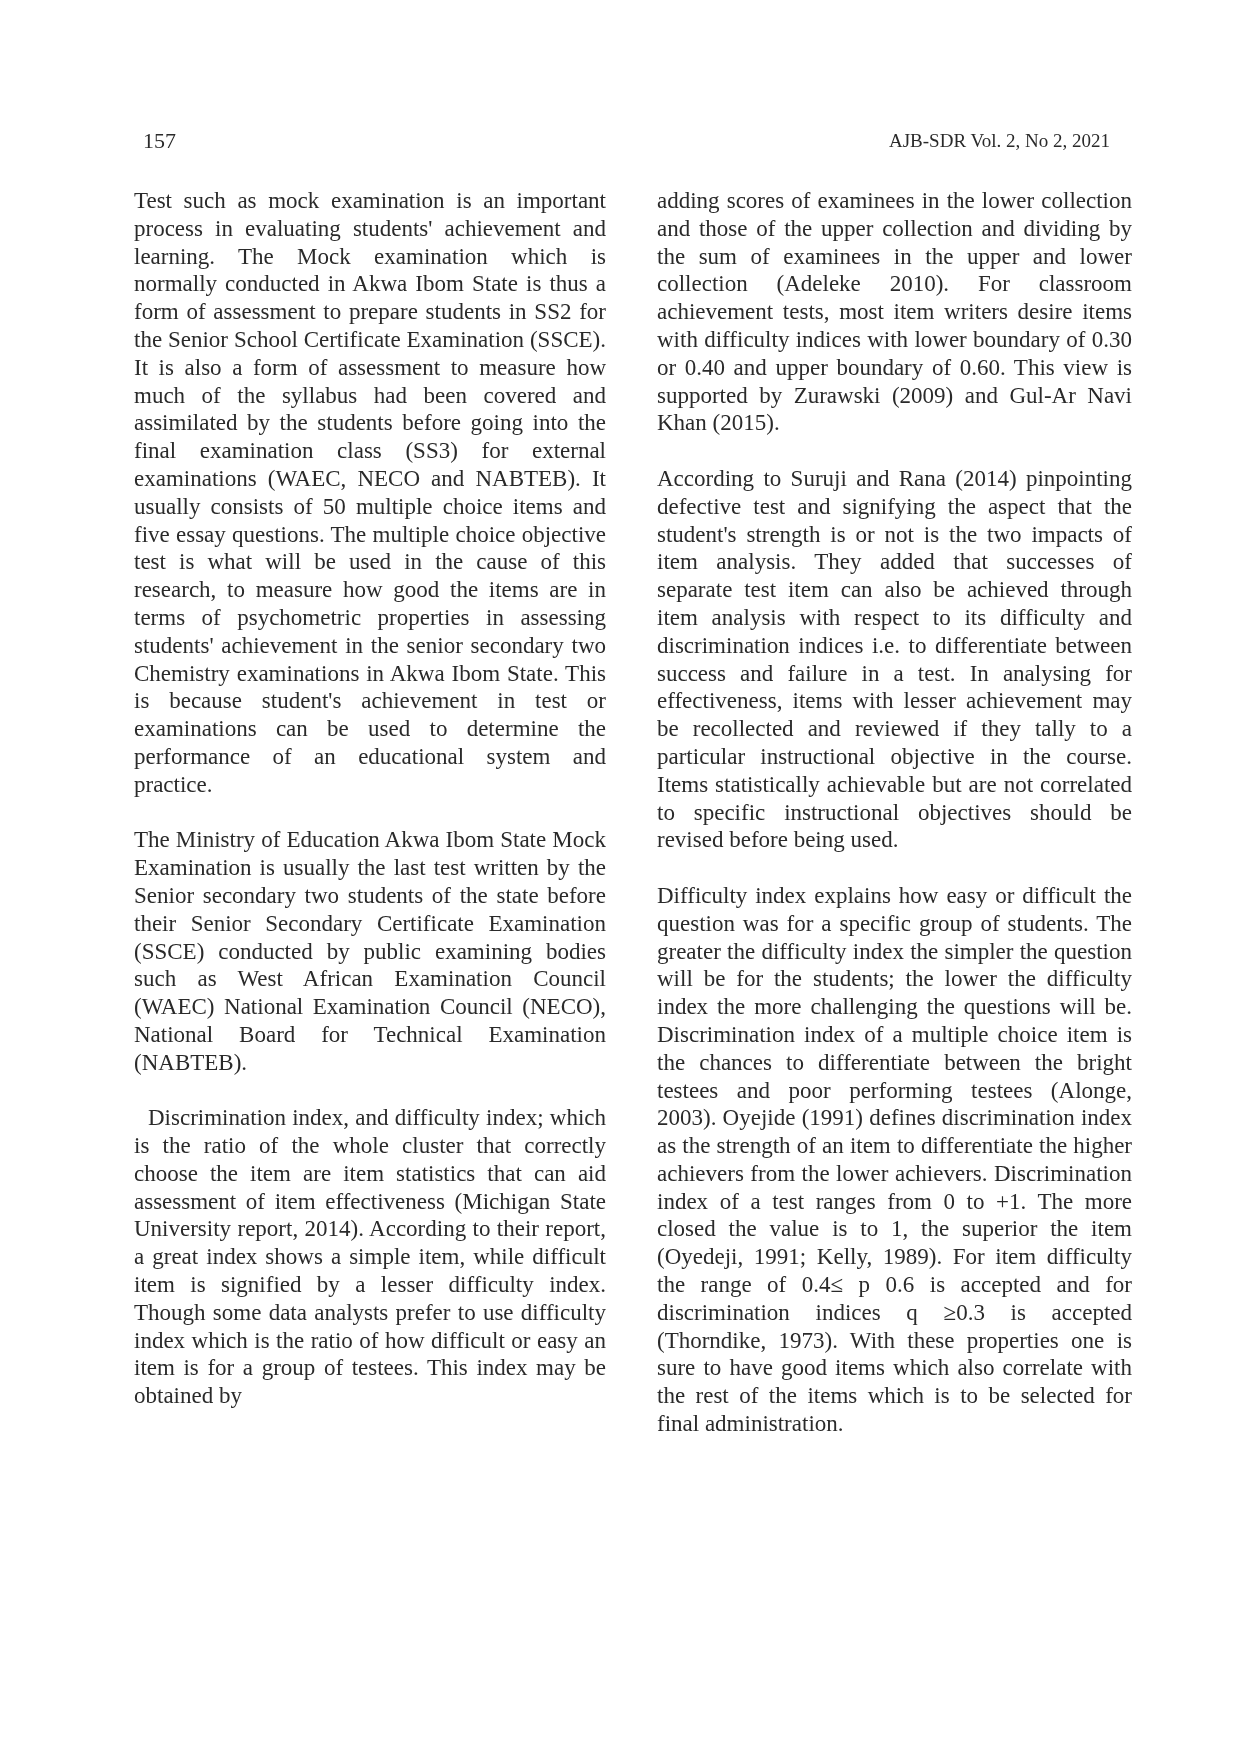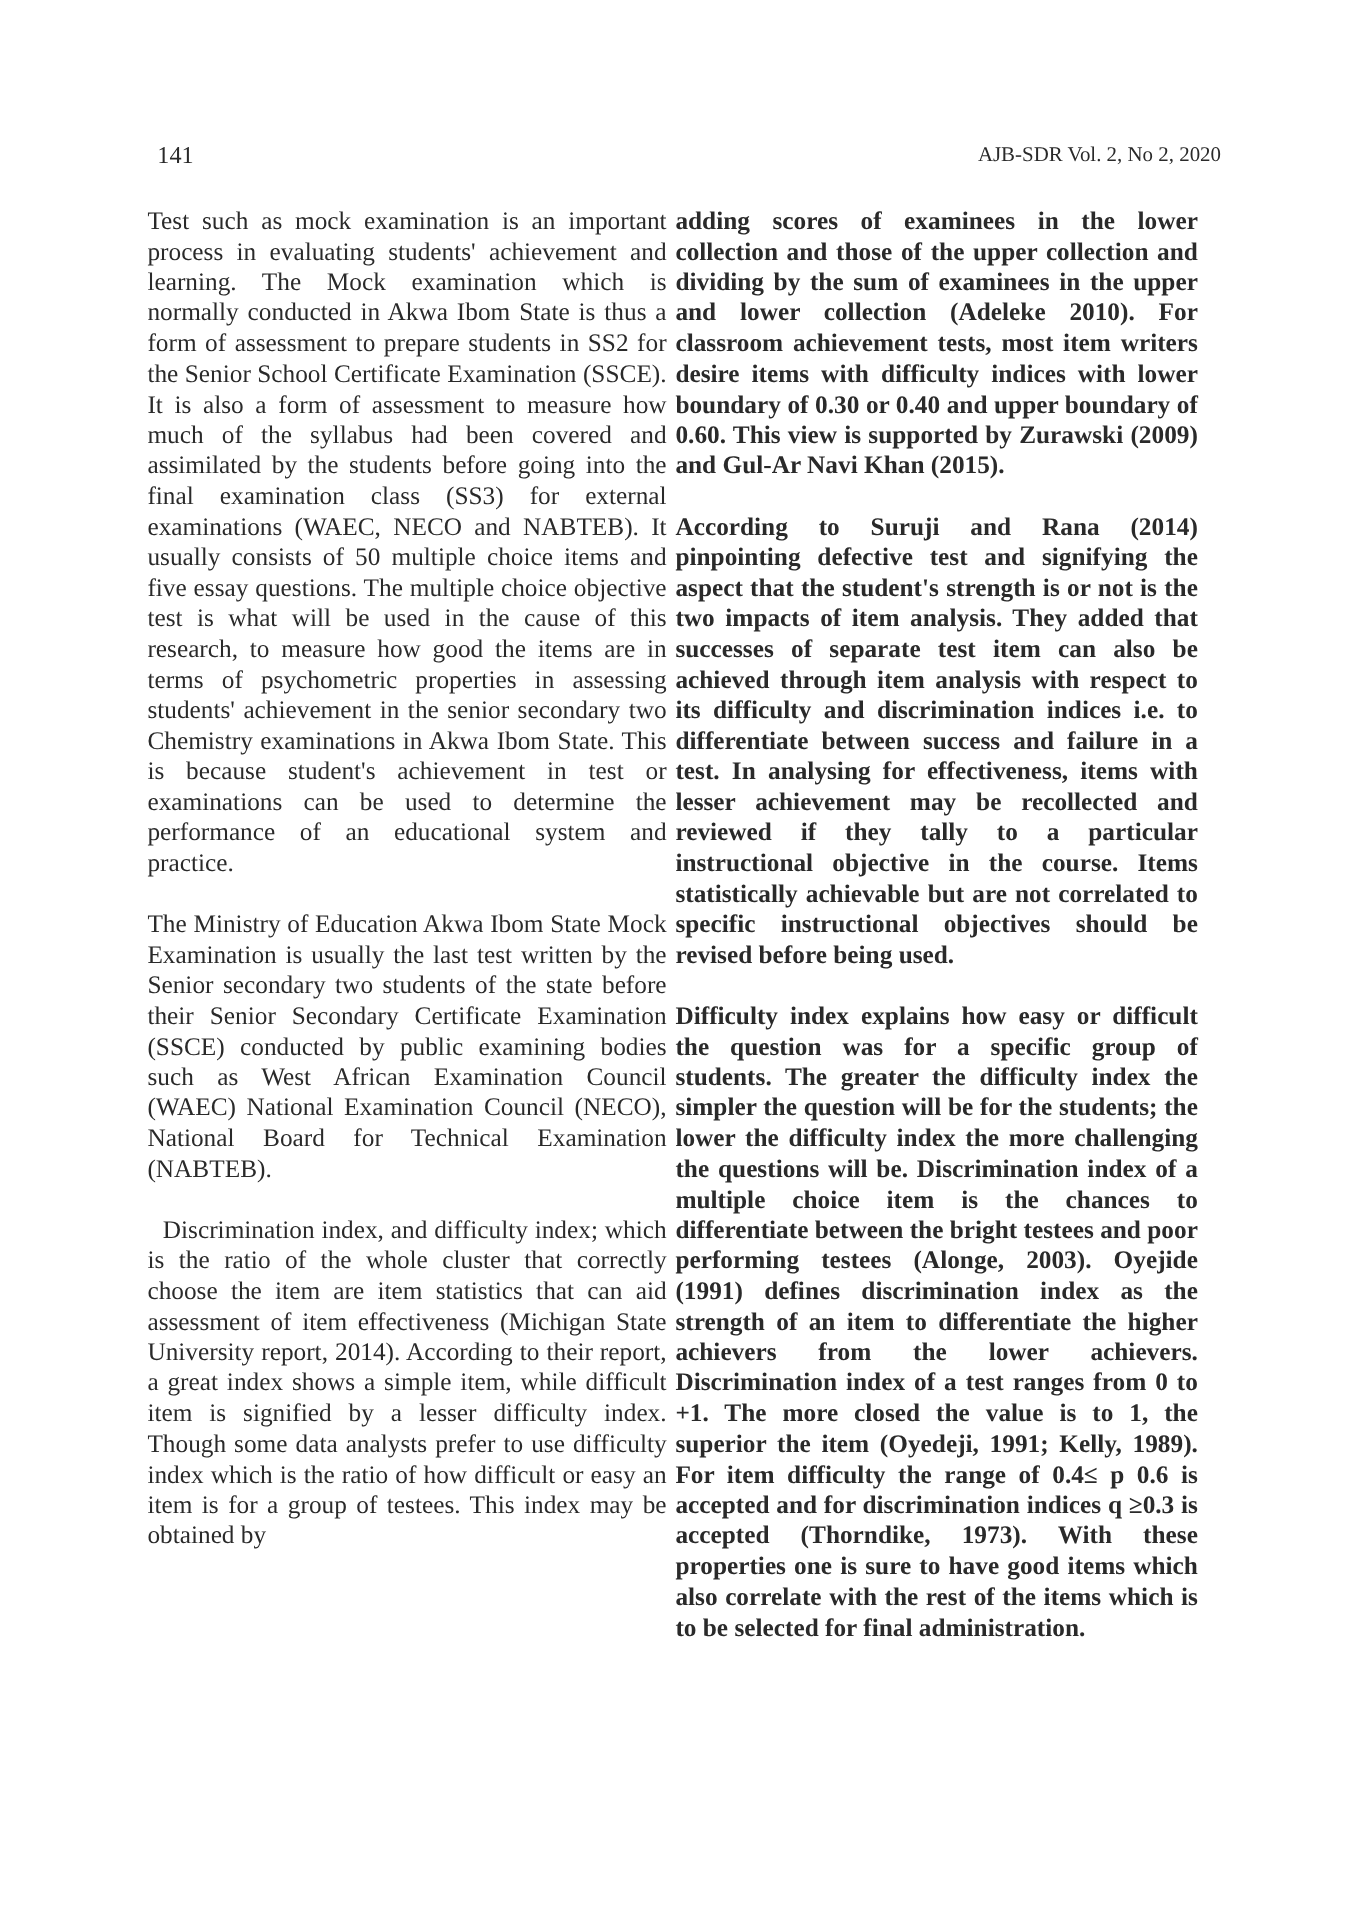--- a/index.html
+++ b/index.html
@@ -39,38 +39,38 @@
     .column {
       position: absolute;
       top: 187px;
       width: 472px;
       font-size: 23px;
       line-height: 27.8px;
       text-align: justify;
       hyphens: none;
     }
     .column.left { left: 134px; }
-    .column.right { left: 614px; width: 475px; font-weight: bold; }
+    .column.right { left: 657px; width: 475px; }
     .column p {
       margin: 0 0 27.8px 0;
       text-align: justify;
     }
     .column p.last {
       margin-bottom: 0;
     }
     .indent-first {
       text-indent: 14px;
     }
   </style>
 </head>
 <body>
 
 <div class="page-header">
-  <span class="page-number">141</span>
-  <span class="journal-ref">AJB-SDR Vol. 2, No 2, 2020</span>
+  <span class="page-number">157</span>
+  <span class="journal-ref">AJB-SDR Vol. 2, No 2, 2021</span>
 </div>
 
 <div class="column left">
   <p>Test such as mock examination is an important process in evaluating students' achievement and learning. The Mock examination which is normally conducted in Akwa Ibom State is thus a form of assessment to prepare students in SS2 for the Senior School Certificate Examination (SSCE). It is also a form of assessment to measure how much of the syllabus had been covered and assimilated by the students before going into the final examination class (SS3) for external examinations (WAEC, NECO and NABTEB). It usually consists of 50 multiple choice items and five essay questions. The multiple choice objective test is what will be used in the cause of this research, to measure how good the items are in terms of psychometric properties in assessing students' achievement in the senior secondary two Chemistry examinations in Akwa Ibom State. This is because student's achievement in test or examinations can be used to determine the performance of an educational system and practice.</p>
   <p>The Ministry of Education Akwa Ibom State Mock Examination is usually the last test written by the Senior secondary two students of the state before their Senior Secondary Certificate Examination (SSCE) conducted by public examining bodies such as West African Examination Council (WAEC) National Examination Council (NECO), National Board for Technical Examination (NABTEB).</p>
   <p class="last indent-first">Discrimination index, and difficulty index; which is the ratio of the whole cluster that correctly choose the item are item statistics that can aid assessment of item effectiveness (Michigan State University report, 2014). According to their report, a great index shows a simple item, while difficult item is signified by a lesser difficulty index. Though some data analysts prefer to use difficulty index which is the ratio of how difficult or easy an item is for a group of testees. This index may be obtained by</p>
 </div>
 
 <div class="column right">
   <p>adding scores of examinees in the lower collection and those of the upper collection and dividing by the sum of examinees in the upper and lower collection (Adeleke 2010). For classroom achievement tests, most item writers desire items with difficulty indices with lower boundary of 0.30 or 0.40 and upper boundary of 0.60. This view is supported by Zurawski (2009) and Gul-Ar Navi Khan (2015).</p>

